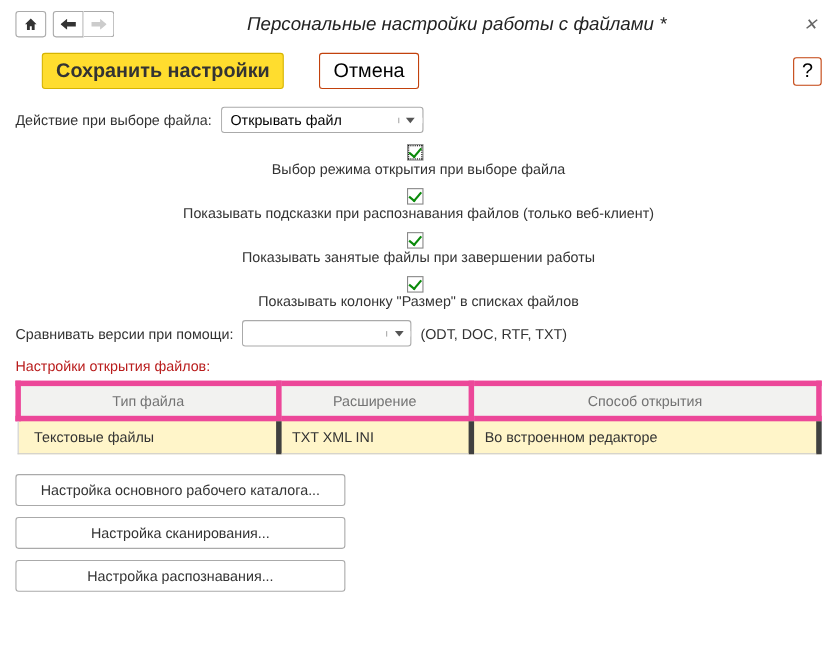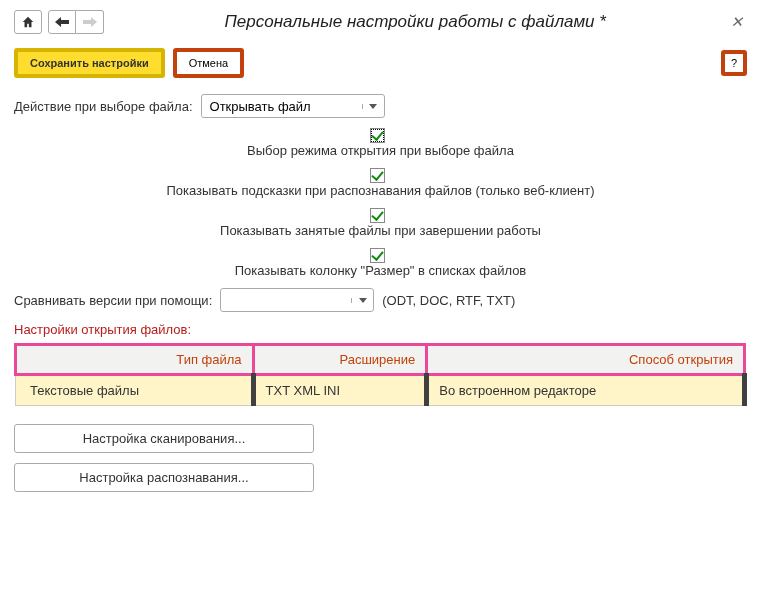--- a/index.html
+++ b/index.html
@@ -48,26 +48,27 @@
   font-size: 15px;
   cursor: pointer;
   padding: 0 4px;
 }
 .toolbar {
   display: flex;
   align-items: center;
   margin-bottom: 16px;
 }
 .btn {
-  border: 4px solid #c2410c;
+  border: 1px solid #c2410c;
   background: #fff;
   padding: 5px 12px;
   border-radius: 3px;
   cursor: pointer;
-  font-size: 11px;
+  font-size: 18px;
+  margin-left: 24px;
 }
 .btn-primary {
   background: #ffdd2e;
   border-color: #d6b400;
   font-weight: bold;
   color: #333;
 }
 .btn-help {
   width: 26px;
   height: 26px;
@@ -150,25 +151,25 @@
 }
 .help-hint { margin-left: 8px; color: #333; }
 .section-label { margin: 4px 0 6px 0; color:#b91c1c;}
 .table {
   border: 1px solid #ccc;
   width: 100%;
   border-collapse: collapse;
 }
 .table th {
   background: #f2f2f0;
-  text-align: right;
+  text-align: center;
   font-weight: normal;
   padding: 6px 10px;
-  border: 3px solid #ec4899;
-  color: #c2410c;
+  border: 5px solid #ec4899;
+  color: #737373;
 }
 .table td {
   padding: 7px 10px;
   border-right: 5px solid #404040;
 }
 .table tr.sel td {
   background: #fff5c9;
 }
 .table td:first-child { padding-left: 14px; }
 .wide-buttons { margin-top: 18px; }
@@ -270,15 +271,16 @@
   <tbody id="tbody">
       <tr class="sel">
         <td>Текстовые файлы</td>
         <td>TXT XML INI</td>
         <td>Во встроенном редакторе</td>
       </tr>
     </tbody>
 </table>
 
 <div class="wide-buttons" id="wide-buttons">
+    <div class="btn-wide">Настройка основного рабочего каталога...</div>
     <div class="btn-wide">Настройка сканирования...</div>
     <div class="btn-wide">Настройка распознавания...</div>
   </div>
 
 </body></html>

